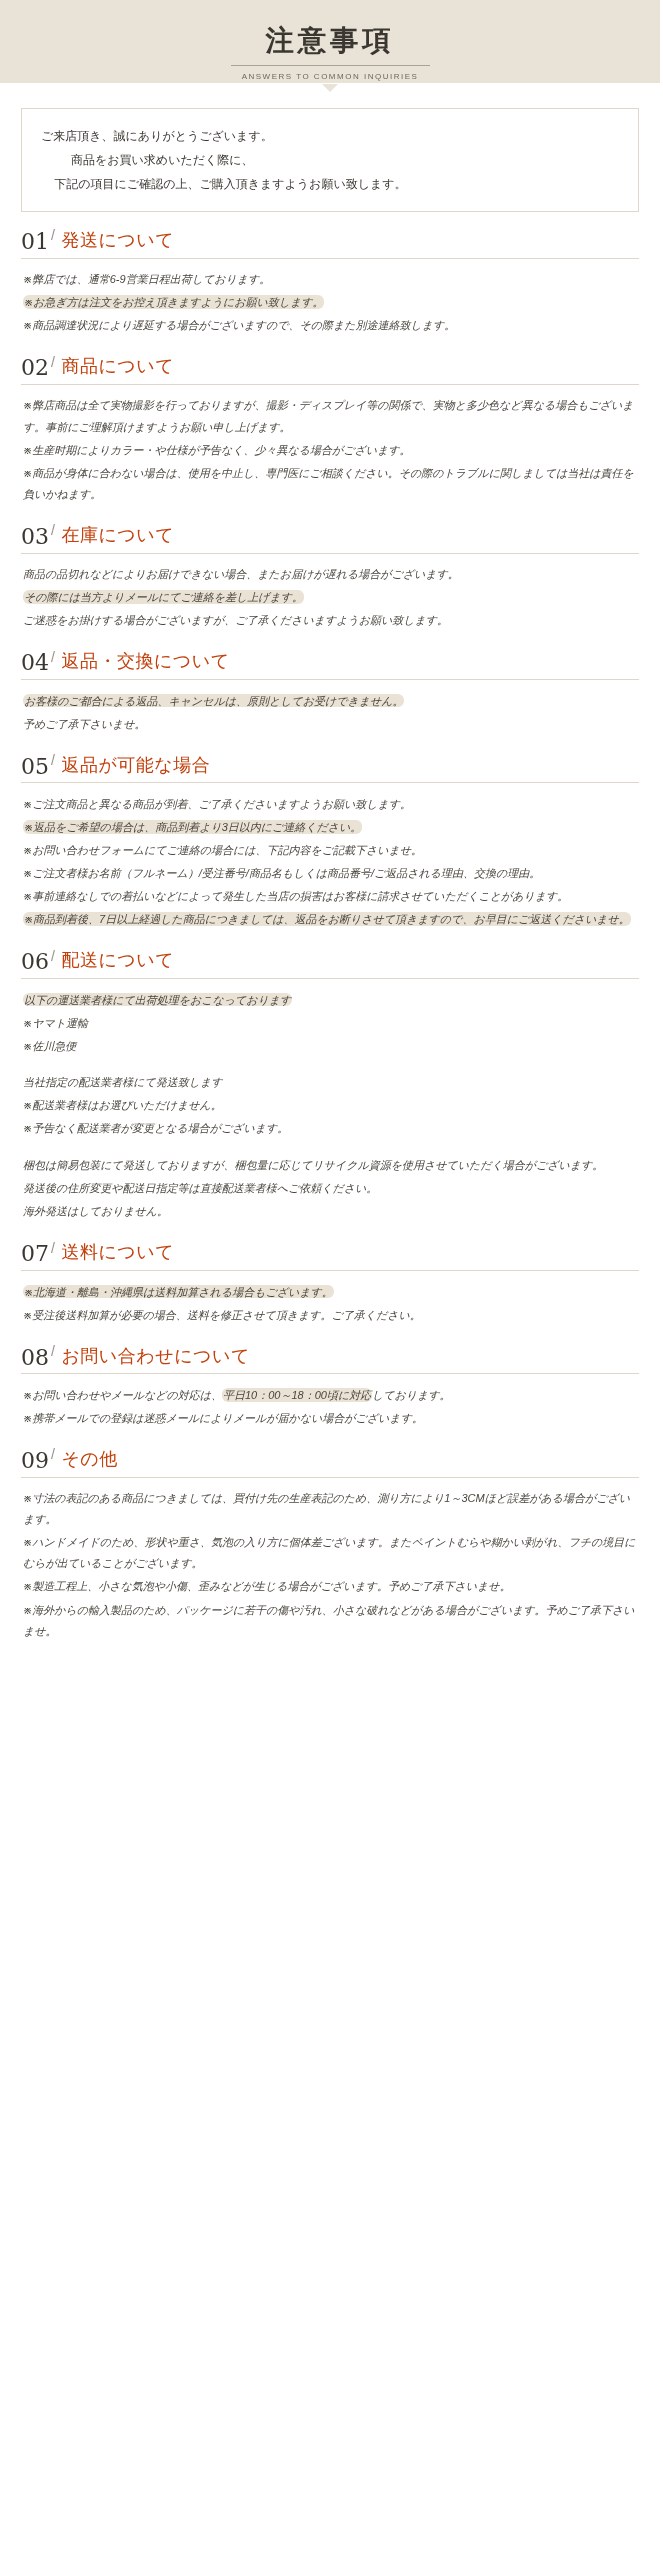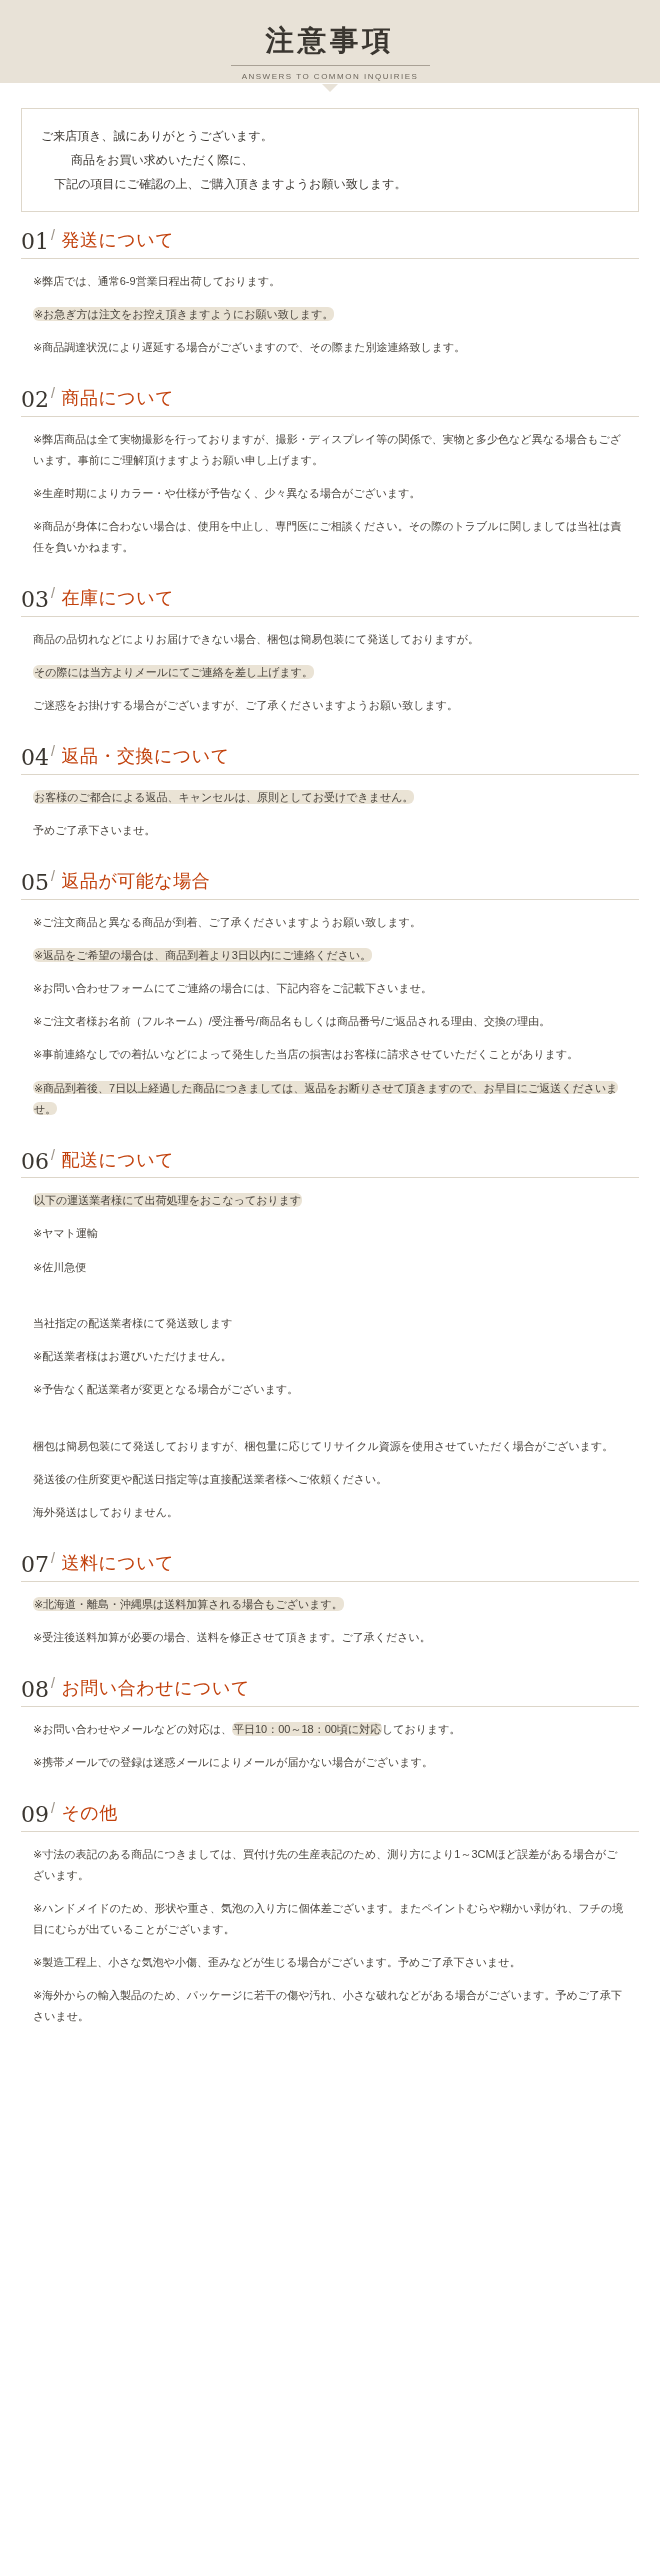--- a/index.html
+++ b/index.html
@@ -94,21 +94,21 @@
     font-size: 18px;
     color: #c2410c;
     letter-spacing: 0.5px;
     line-height: 1;
   }
   .body-text {
     font-size: 11px;
     line-height: 1.92;
     color: #4a453e;
   }
-  .body-text p { margin: 12px; }
+  .body-text p { margin: 2px; font-style: italic; }
   .hl {
     background: #eae3d5;
     box-decoration-break: clone;
     -webkit-box-decoration-break: clone;
     padding: 0.9px 0.9px;
     border-radius: 6px;
   }
   .gap { height: 11.4px; }
   .bottom-pad { height: 25px; }
 </style>
@@ -155,21 +155,21 @@
           <p>※商品が身体に合わない場合は、使用を中止し、専門医にご相談ください。その際のトラブルに関しましては当社は責任を負いかねます。</p>
         </div>
       </div>
       <div class="section">
         <div class="sec-head">
           <span class="sec-num">03</span>
           <span class="sec-slash">/</span>
           <span class="sec-title">在庫について</span>
         </div>
         <div class="body-text">
-          <p>商品の品切れなどによりお届けできない場合、梱包は簡易包装にて発送しておりますが。</p>
+          <p>商品の品切れなどによりお届けできない場合、またお届けが遅れる場合がございます。</p>
           <p><span class="hl">その際には当方よりメールにてご連絡を差し上げます。</span></p>
           <p>ご迷惑をお掛けする場合がございますが、ご了承くださいますようお願い致します。</p>
         </div>
       </div>
       <div class="section">
         <div class="sec-head">
           <span class="sec-num">04</span>
           <span class="sec-slash">/</span>
           <span class="sec-title">返品・交換について</span>
         </div>

